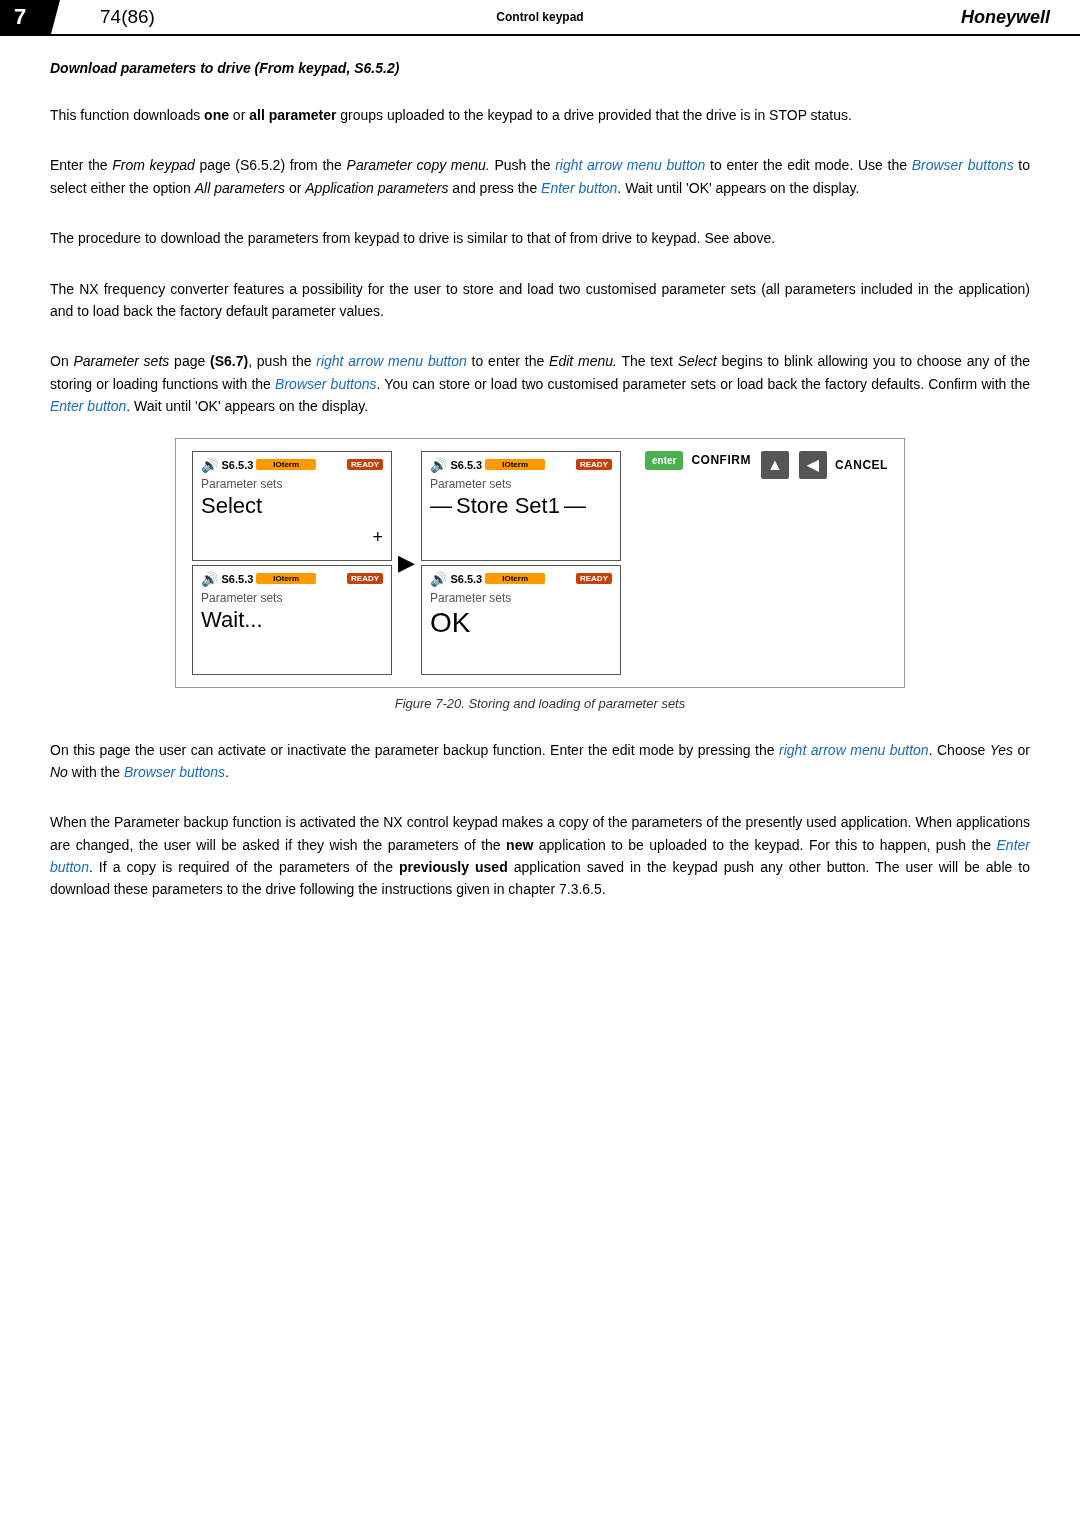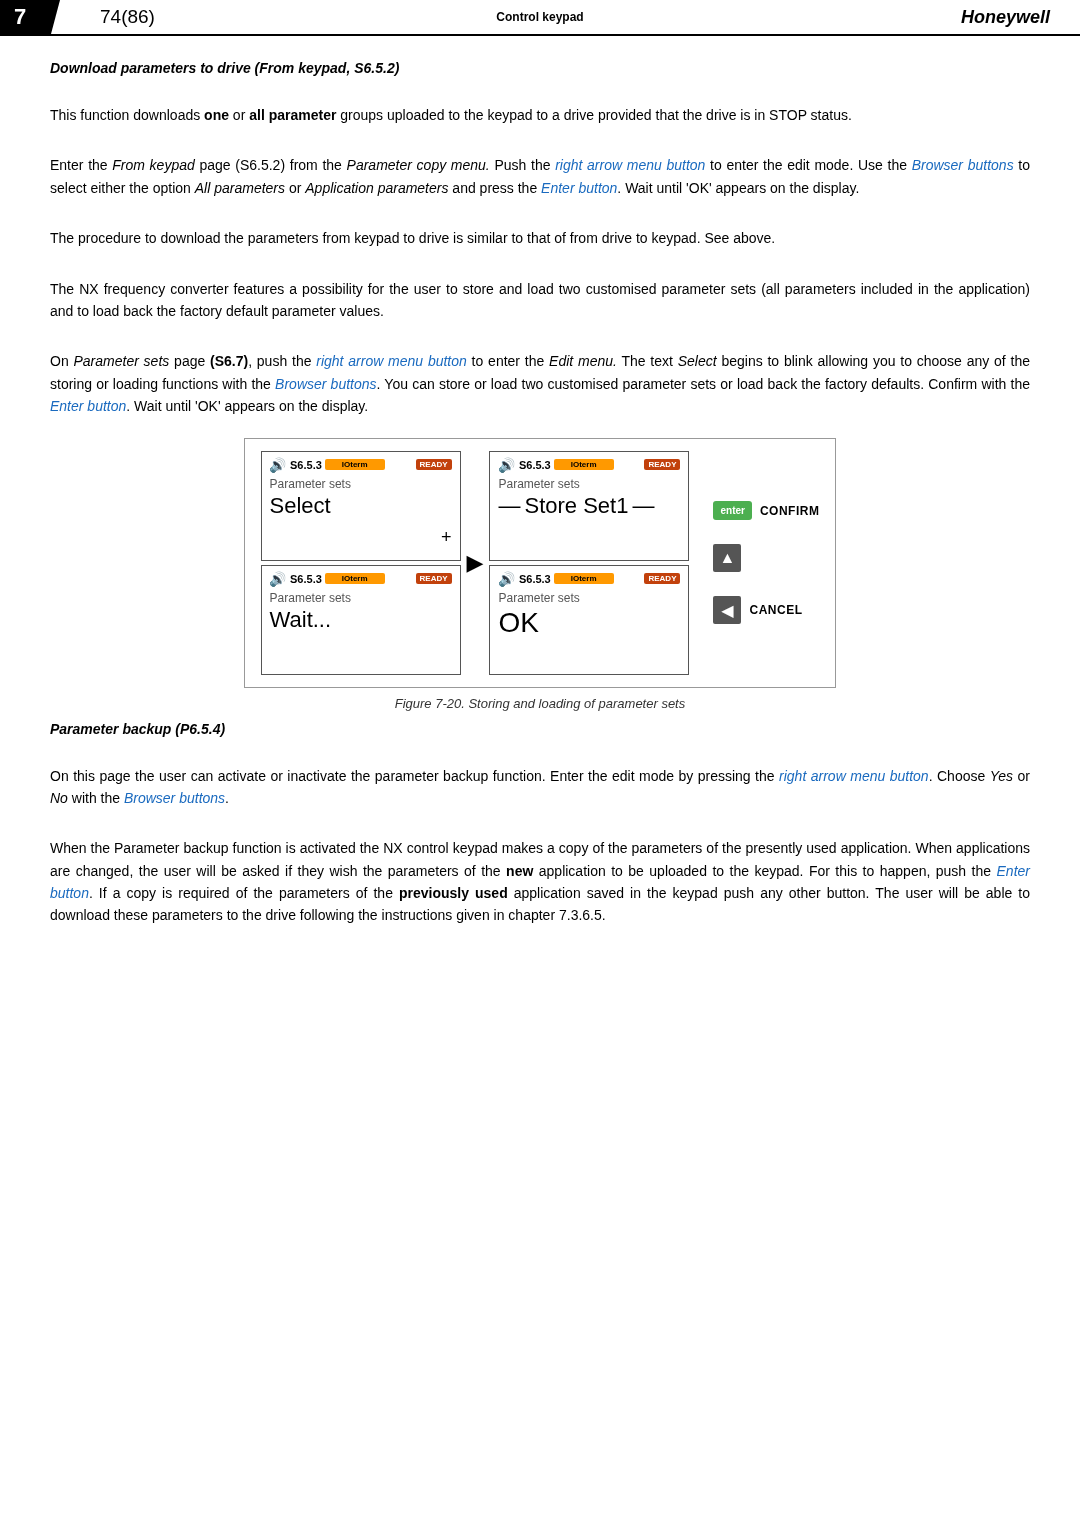--- a/index.html
+++ b/index.html
@@ -166,25 +166,25 @@
     .select-arrow {
       position: absolute;
       right: 8px;
       bottom: 12px;
       font-size: 18px;
     }
 
     
     .right-controls {
       display: flex;
-      flex-direction: column;
+      flex-direction: row;
       justify-content: center;
       align-items: flex-start;
       padding-left: 24px;
-      gap: 24px;
+      gap: 10px;
     }
 
     .control-row {
       display: flex;
       align-items: center;
       gap: 8px;
     }
 
     .enter-btn {
       background: #4caf50;
@@ -371,21 +371,20 @@
           <div class="control-row">
             <div class="nav-btn">◀</div>
             <div class="control-label">CANCEL</div>
           </div>
         </div>
       </div>
 
       <div class="figure-caption">Figure 7-20. Storing and loading of parameter sets</div>
     </div>
 
-    <div class="section-heading">Parameter backup (P6.5.4)</div>
 
     <p>
       On this page the user can activate or inactivate the parameter backup function. Enter the edit mode by pressing the <span class="link-text">right arrow menu button</span>. Choose <em>Yes</em> or <em>No</em> with the <span class="link-text">Browser buttons</span>.
     </p>
 
     <p>
       When the Parameter backup function is activated the NX control keypad makes a copy of the parameters of the presently used application. When applications are changed, the user will be asked if they wish the parameters of the <strong>new</strong> application to be uploaded to the keypad. For this to happen, push the <span class="link-text">Enter button</span>. If a copy is required of the parameters of the <strong>previously used</strong> application saved in the keypad push any other button. The user will be able to download these parameters to the drive following the instructions given in chapter 7.3.6.5.
     </p>
 
   </div>

